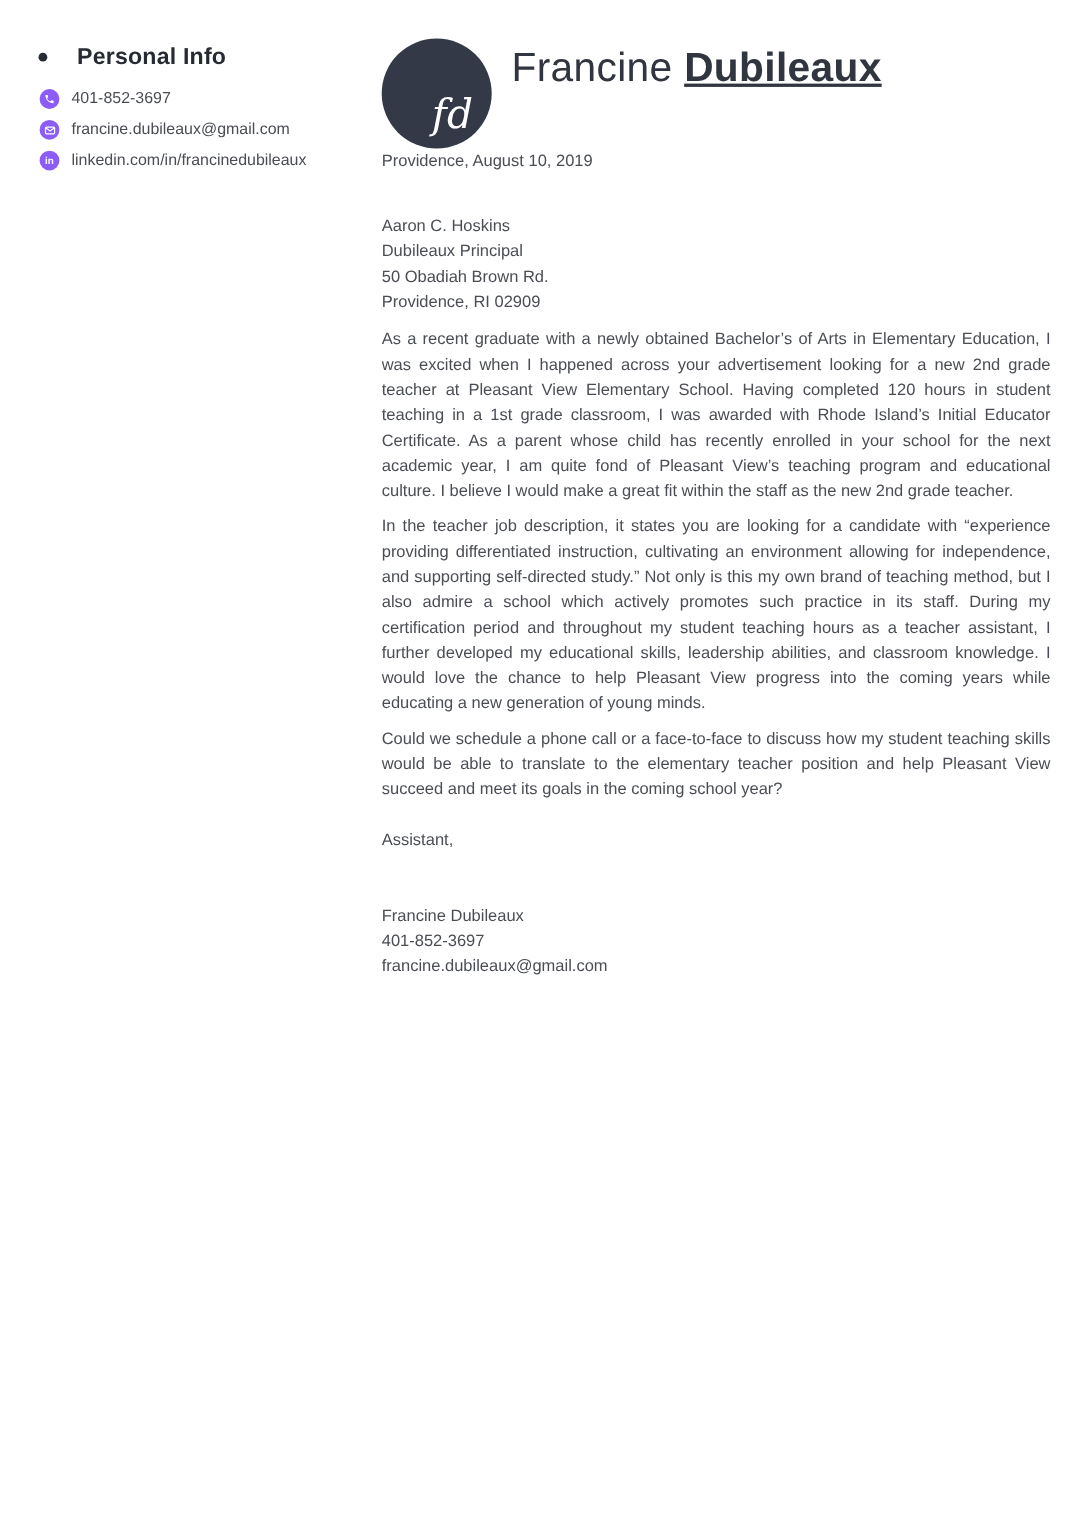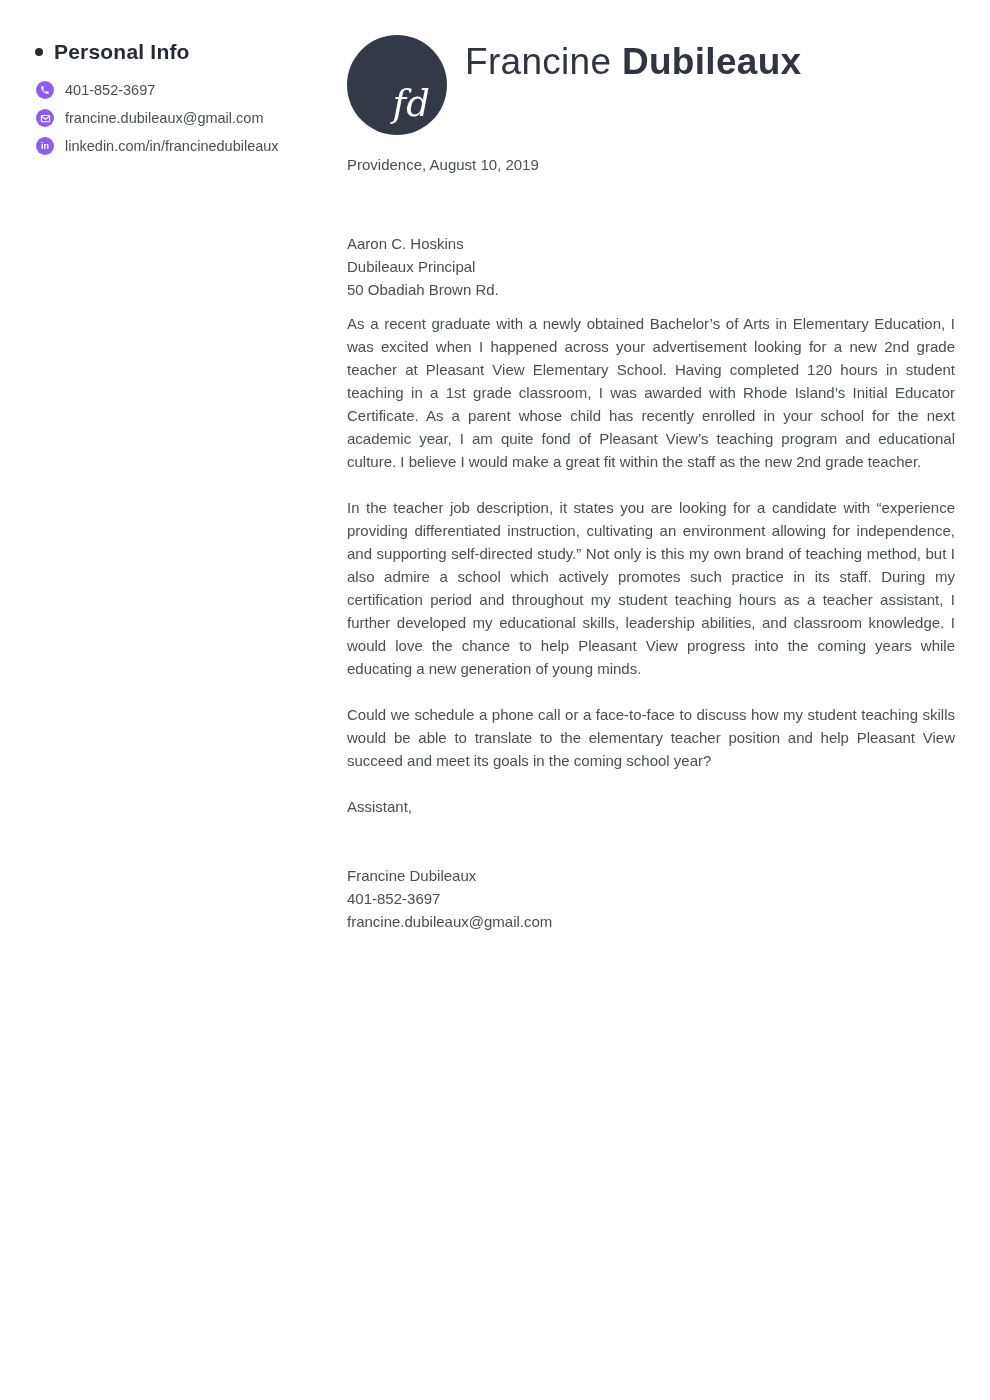--- a/index.html
+++ b/index.html
@@ -5,21 +5,21 @@
   * { margin:0; padding:0; box-sizing:border-box; }
   html,body { background:#ffffff; }
   body { font-family:"Liberation Sans", sans-serif; }
   .page {
     position:relative; width:990px; height:1400px; background:#ffffff;
     overflow:hidden; margin:0 auto;
   }
 
   
   .sidebar { position:absolute; left:35px; top:40px; width:290px; }
-  .sidebar-heading { display:flex; align-items:center; gap:11px; }
+  .sidebar-heading { display:flex; align-items:center; gap:27px; }
   .bullet { width:8px; height:8px; border-radius:50%; background:#262b33; flex:0 0 8px; }
   .sidebar-heading-text { font-size:21px; font-weight:700; color:#262b33; letter-spacing:0.2px; }
   .contacts { margin-top:17px; margin-left:1px; display:flex; flex-direction:column; gap:10px; }
   .contact { display:flex; align-items:center; gap:11px; }
   .contact-text { font-size:14.5px; color:#4a4e54; }
   .cicon {
     width:18px; height:18px; border-radius:50%; background:#8b5cf6;
     display:flex; align-items:center; justify-content:center; flex:0 0 18px;
   }
   .cicon svg { display:block; }
@@ -34,30 +34,30 @@
   }
   .avatar-initials {
     font-family:"DejaVu Serif", serif; font-style:italic;
     font-size:37px; line-height:0.85; color:#ffffff;text-align:center;
   }
   .name {
     position:absolute; left:465px; top:40px;
     font-size:37px; line-height:1.2; color:#30353f; letter-spacing:0.3px;
     white-space:nowrap;
   }
-  .name-last { font-weight:700; }
+  .name-last { font-weight:700;text-decoration:underline; }
 
   
   .letter-body {
     position:absolute; left:347px; top:135px; width:608px;
     font-size:15px; line-height:23px; color:#4a4e54;
   }
-  .date-line { margin-top:18px; }
-  .recipient { margin-top:56px; }
-  .para { margin-top:23px; text-align:justify; }
+  .date-line { }
+  .recipient { margin-top:36px; }
+  .para { margin-top:9px; text-align:justify; }
   .para-first { margin-top:11px; }
   .closing { margin-top:23px; }
   .signature { margin-top:46px; }
 </style>
 </head>
 <body>
 
 <div class="page">
 
   <div class="sidebar">
@@ -108,20 +108,21 @@
   </div>
 
   <div class="letter-body">
 
     <div class="date-line">Providence, August 10, 2019</div>
 
     <div class="recipient">
       <div>Aaron C. Hoskins</div>
       <div>Dubileaux Principal</div>
       <div>50 Obadiah Brown Rd.</div>
+      <div>Providence, RI 02909</div>
     </div>
 
     <p class="para para-first">As a recent graduate with a newly obtained Bachelor’s of Arts in Elementary Education, I was excited when I happened across your advertisement looking for a new 2nd grade teacher at Pleasant View Elementary School. Having completed 120 hours in student teaching in a 1st grade classroom, I was awarded with Rhode Island’s Initial Educator Certificate. As a parent whose child has recently enrolled in your school for the next academic year, I am quite fond of Pleasant View’s teaching program and educational culture. I believe I would make a great fit within the staff as the new 2nd grade teacher.</p>
 
     <p class="para">In the teacher job description, it states you are looking for a candidate with “experience providing differentiated instruction, cultivating an environment allowing for independence, and supporting self-directed study.” Not only is this my own brand of teaching method, but I also admire a school which actively promotes such practice in its staff. During my certification period and throughout my student teaching hours as a teacher assistant, I further developed my educational skills, leadership abilities, and classroom knowledge. I would love the chance to help Pleasant View progress into the coming years while educating a new generation of young minds.</p>
 
     <p class="para">Could we schedule a phone call or a face-to-face to discuss how my student teaching skills would be able to translate to the elementary teacher position and help Pleasant View succeed and meet its goals in the coming school year?</p>
 
     <div class="closing">Assistant,</div>
 

